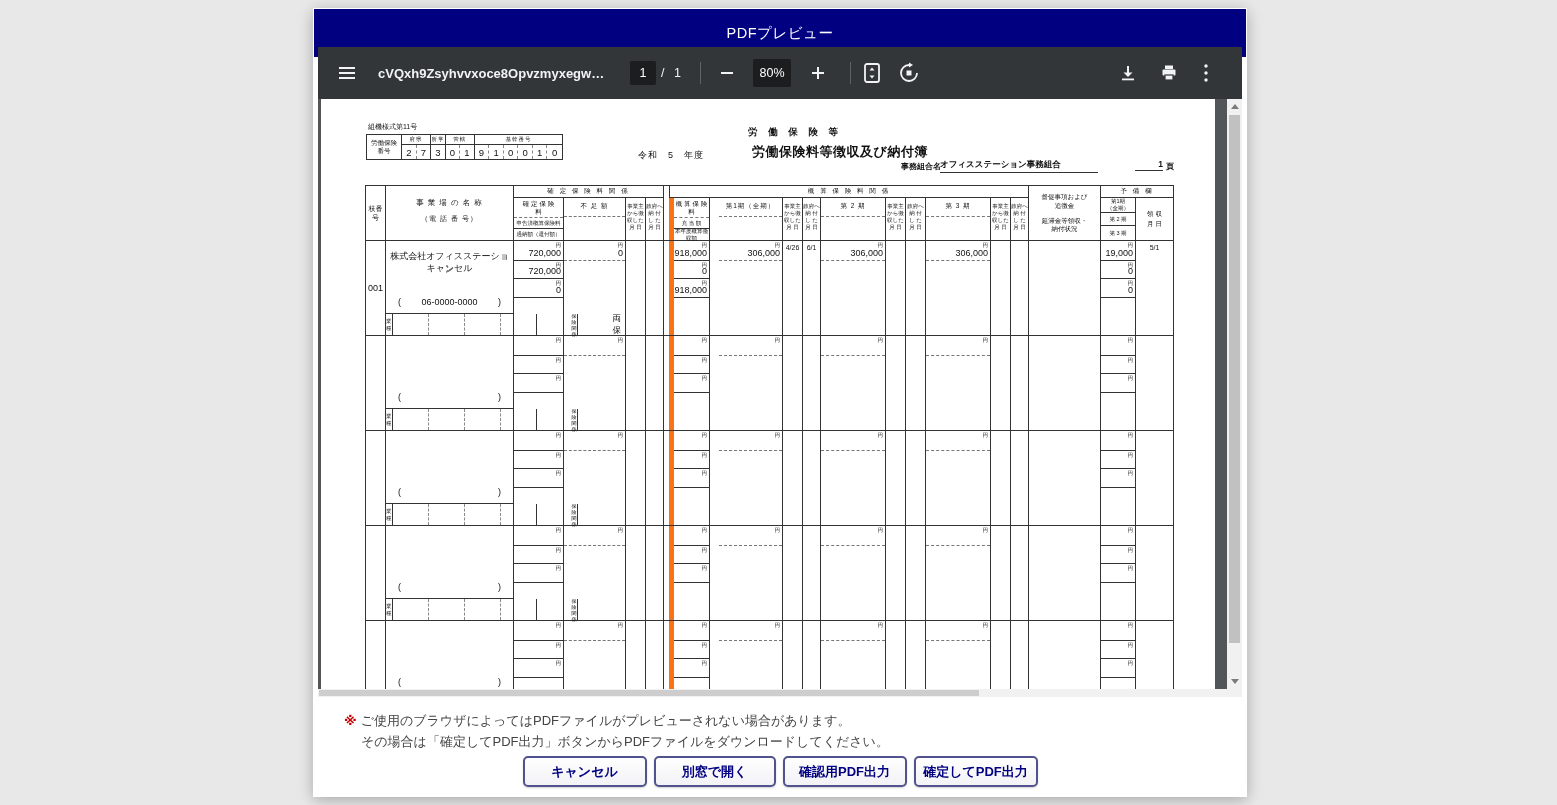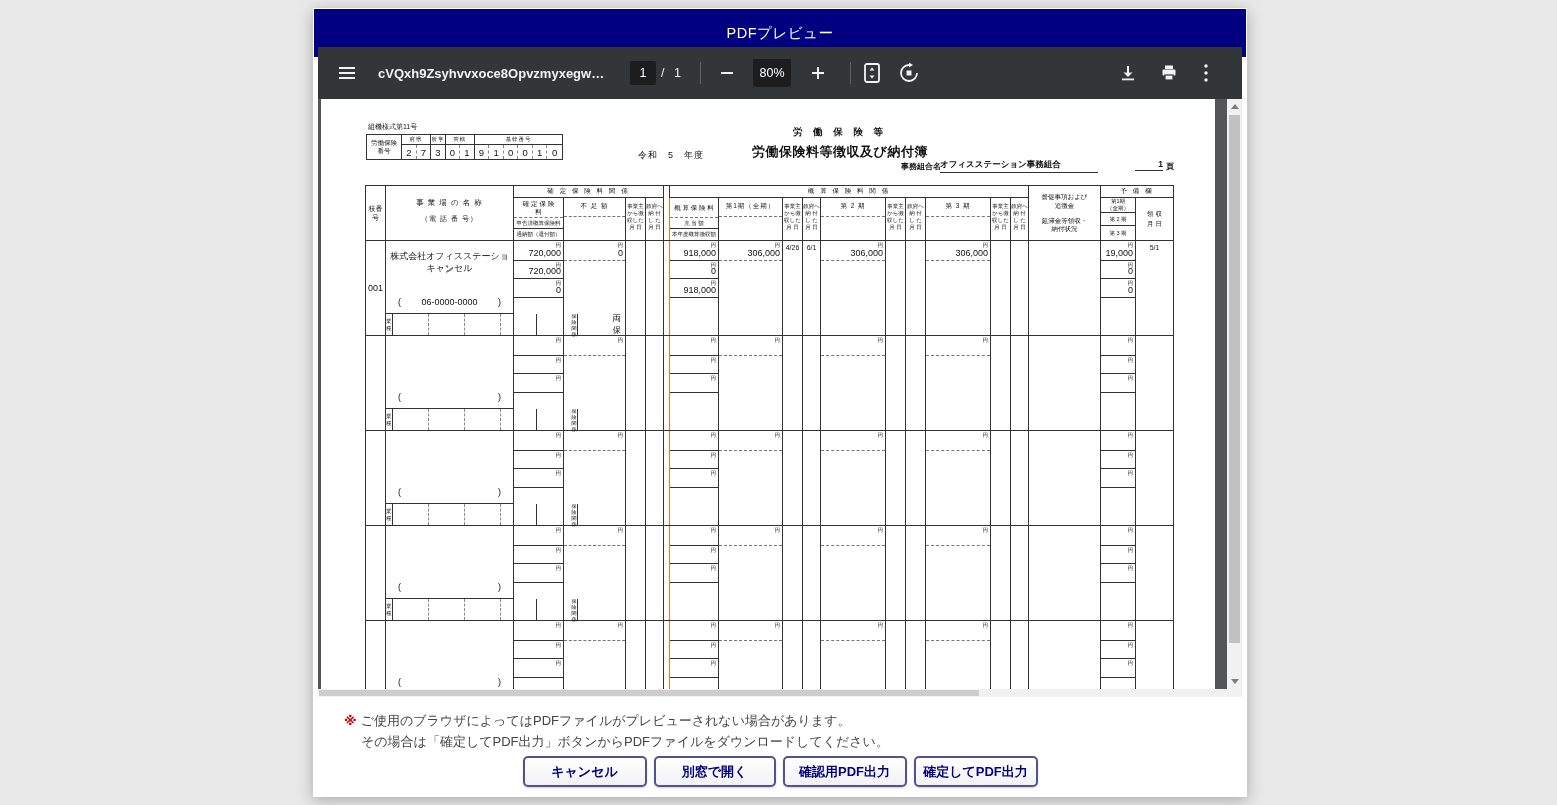--- a/index.html
+++ b/index.html
@@ -39,21 +39,21 @@
   .ins-box { position: absolute; left: 45px; top: 35px; width: 197px; height: 26px; border: 1px solid #333; display: flex; }
   .ins-label { width: 37px; border-right: 1px solid #333; font-size: 6.5px; line-height: 1.3; display: flex; flex-direction: column; align-items: center; justify-content: center; }
   .ins-grid { flex: 1; display: flex; flex-direction: column; }
   .ins-hrow { height: 10px; display: flex; border-bottom: 1px solid #333; }
   .ins-drow { flex: 1; display: flex; }
   .ins-h { border-right: 1px solid #333; font-size: 5.5px; letter-spacing: 1px; display: flex; align-items: center; justify-content: center; }
   .ins-h:last-child { border-right: none; }
   .ins-d { width: 14.54px; border-right: 1px dashed #888; font-size: 9.5px; display: flex; align-items: center; justify-content: center; }
   .ins-d.gend { border-right: 1px solid #333; }
   .ins-d:last-child { border-right: none; }
-  .hd-small { position: absolute; left: 427px; top: 27px; width: 184px; text-align: center; font-size: 9.5px; font-weight: bold; letter-spacing: 4px; }
+  .hd-small { position: absolute; left: 427px; top: 27px; width: 184px; text-align: left; font-size: 9.5px; font-weight: bold; letter-spacing: 4px; }
   .hd-era { position: absolute; left: 317px; top: 50px; font-size: 9px; letter-spacing: 1px; }
   .hd-title { position: absolute; left: 427px; top: 44px; width: 184px; text-align: center; font-size: 13px; font-weight: bold; letter-spacing: .5px; }
   .office { position: absolute; left: 580px; top: 62px; font-size: 8px; font-weight: bold; }
   .office-name { position: absolute; left: 619px; top: 60px; width: 158px; font-size: 8.5px; font-weight: bold; border-bottom: 1px solid #333; padding-bottom: 1px; }
   .pageno { position: absolute; left: 814px; top: 60px; width: 28px; text-align: right; font-size: 8.5px; font-weight: bold; border-bottom: 1px solid #333; padding-bottom: 1px; }
   .pageunit { position: absolute; left: 845px; top: 62px; font-size: 8px; font-weight: bold; }
   
   .ftable { position: absolute; left: 44px; top: 86px; width: 809px; height: 504px; border: 1px solid #333; border-bottom: none; overflow: hidden; }
   .thead { position: absolute; left: 0; top: 0; width: 807px; height: 55px; border-bottom: 1px solid #333; }
   .hc { position: absolute; border-right: 1px solid #333; font-size: 7px; text-align: center; }
@@ -64,21 +64,21 @@
   .hsub1 { position: relative; height: 20px; border-bottom: 1px dashed #777; font-size: 6.5px; display: flex; flex-direction: column; align-items: center; justify-content: center; line-height: 1.2; }
   .hsub2 { position: relative; height: 11px; border-bottom: 1px solid #333; font-size: 5.5px; display: flex; align-items: center; justify-content: center; }
   .hsub3 { position: relative; height: 11px; font-size: 5.5px; display: flex; align-items: center; justify-content: center; }
   .hdash { position: absolute; left: 0; right: 0; top: 18px; border-top: 1px dashed #777; }
   .htoplab { padding-top: 4px; font-size: 6.5px; letter-spacing: 1px; }
   .ysub { border-bottom: 1px solid #333; display: flex; flex-direction: column; align-items: center; justify-content: center; font-size: 5.5px; line-height: 1.2; }
   
   .x-eda { left: 0; width: 20px; }   .x-name { left: 20px; width: 128px; }
   .x-kaku { left: 148px; width: 50px; } .x-fus { left: 198px; width: 62px; }
   .x-d1 { left: 260px; width: 20px; }  .x-d2 { left: 280px; width: 18px; }
-  .x-gai { left: 303px; width: 50px; border-left: 1px solid #f97316; }
+  .x-gai { left: 303px; width: 41px; border-left: 5px solid #f97316; }
   .x-k1 { left: 353px; width: 64px; }  .x-k1s { left: 417px; width: 20px; } .x-k1f { left: 437px; width: 18px; }
   .x-k2 { left: 455px; width: 65px; }  .x-k2s { left: 520px; width: 20px; } .x-k2f { left: 540px; width: 20px; }
   .x-k3 { left: 560px; width: 65px; }  .x-k3s { left: 625px; width: 20px; } .x-k3f { left: 645px; width: 18px; }
   .x-tok { left: 663px; width: 72px; } .x-yob { left: 735px; width: 35px; } .x-ryo { left: 770px; width: 37px; border-right: none !important; }
   .x-kgrp { left: 148px; width: 150px; } .x-ggrp { left: 303px; width: 360px; border-left: 1px solid #333; }
   .x-ygrp { left: 735px; width: 72px; border-right: none !important; }
   
   .tbody { position: absolute; left: 0; top: 55px; width: 807px; }
   .trow { position: relative; height: 95px; border-bottom: 1px solid #333; }
   .rc { position: absolute; top: 0; bottom: 0; border-right: 1px solid #333; }

